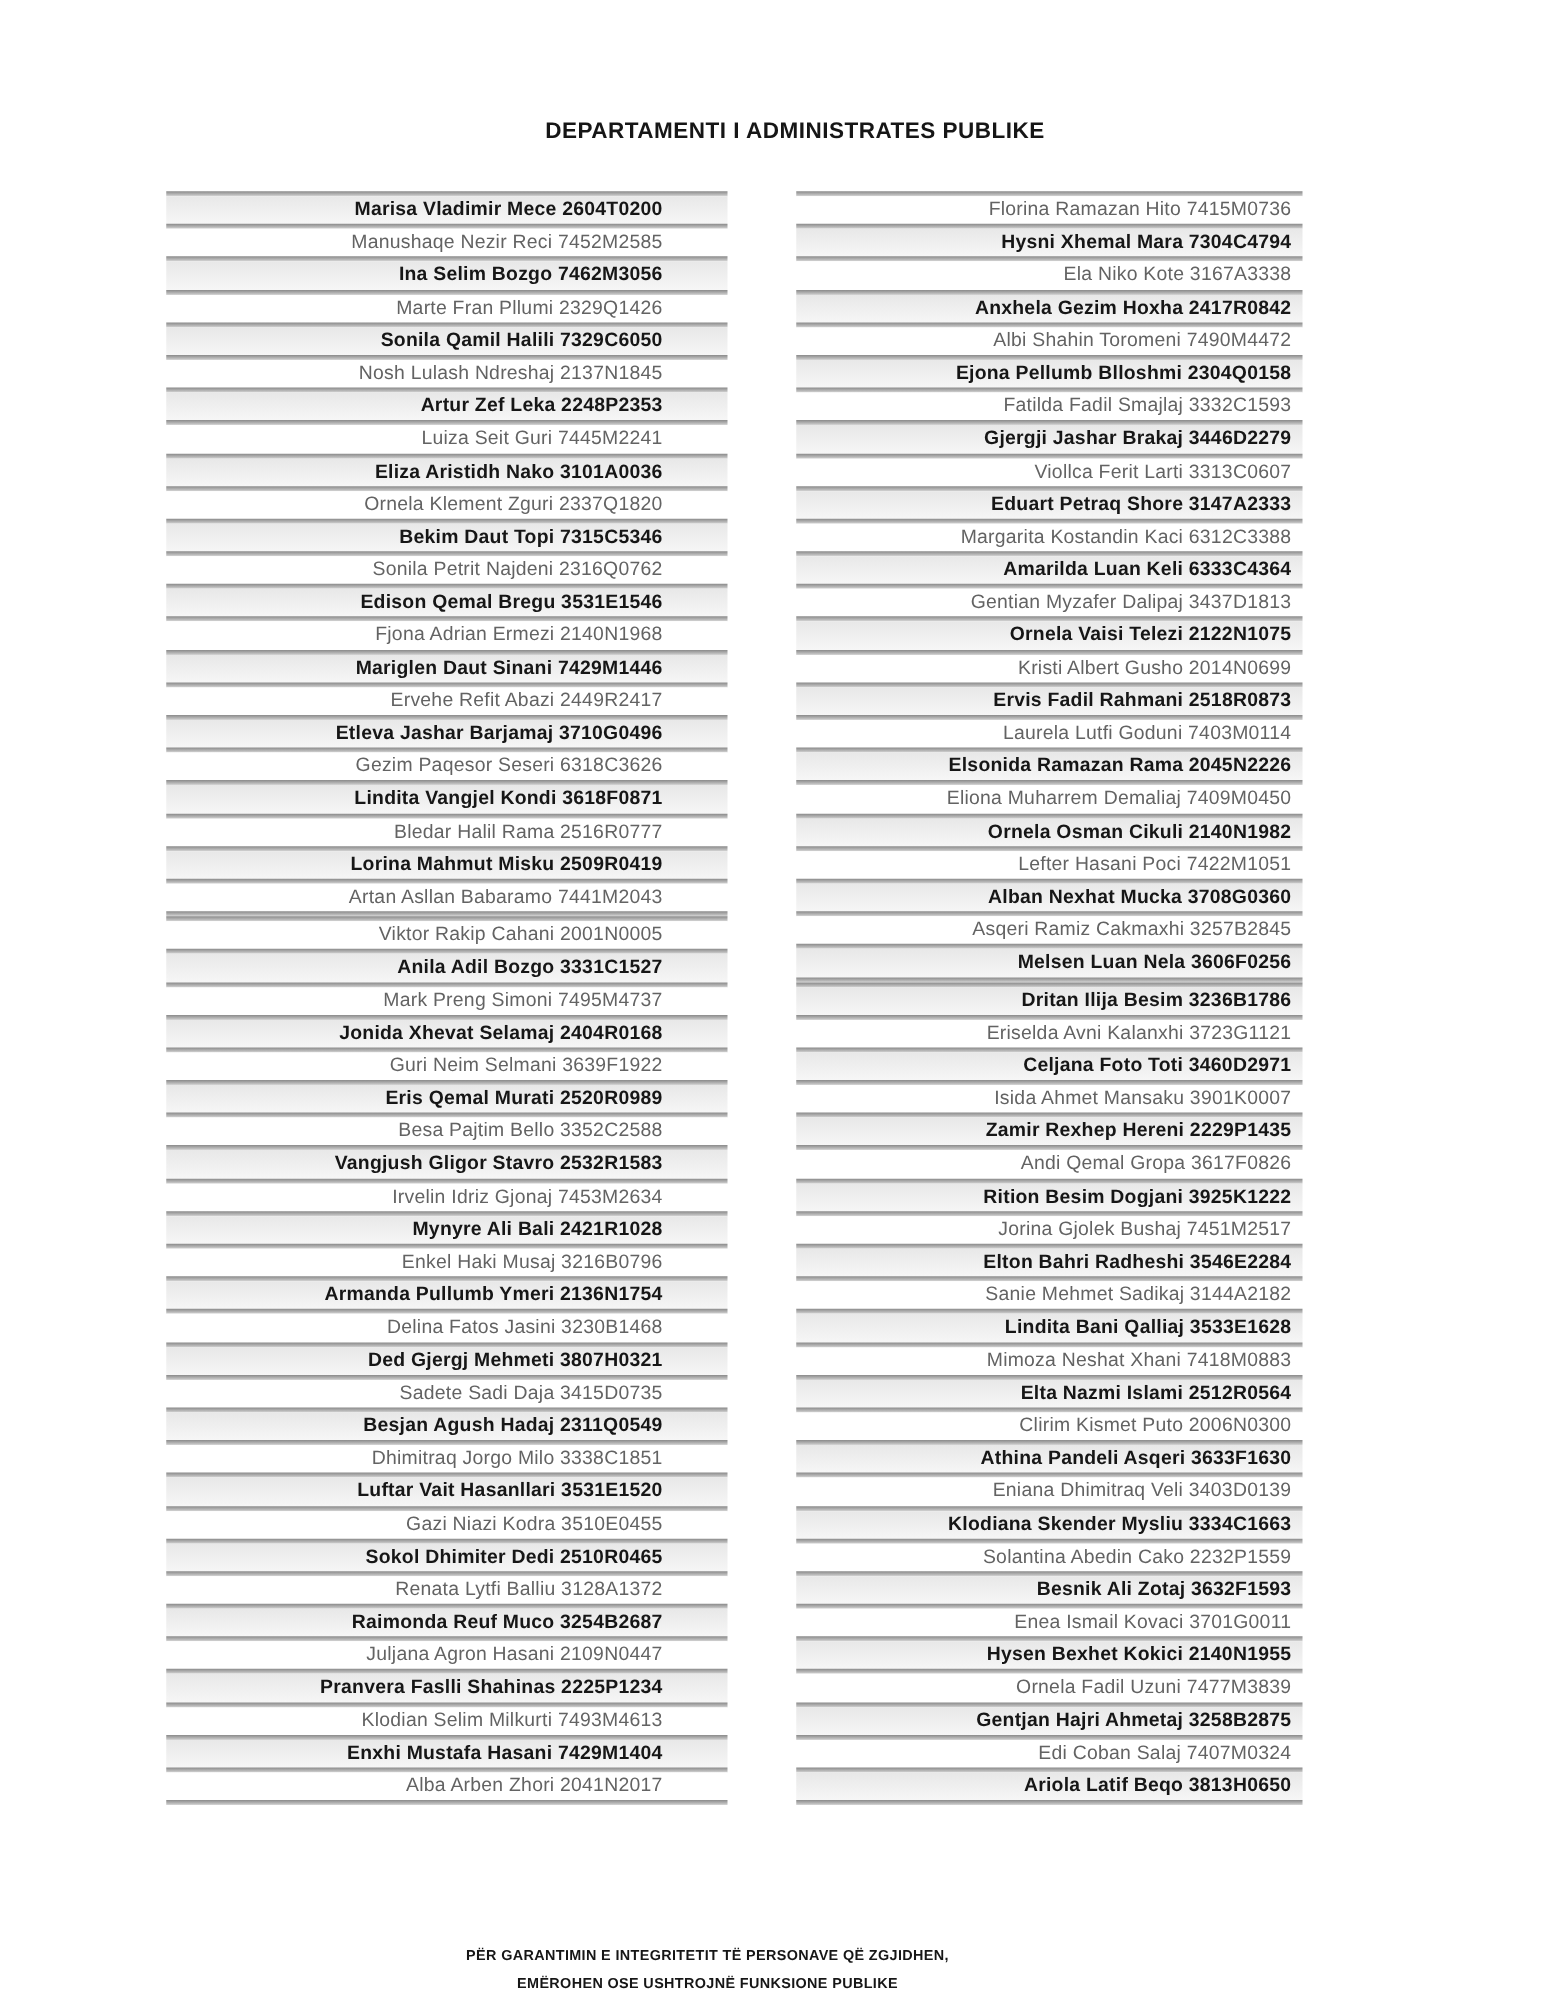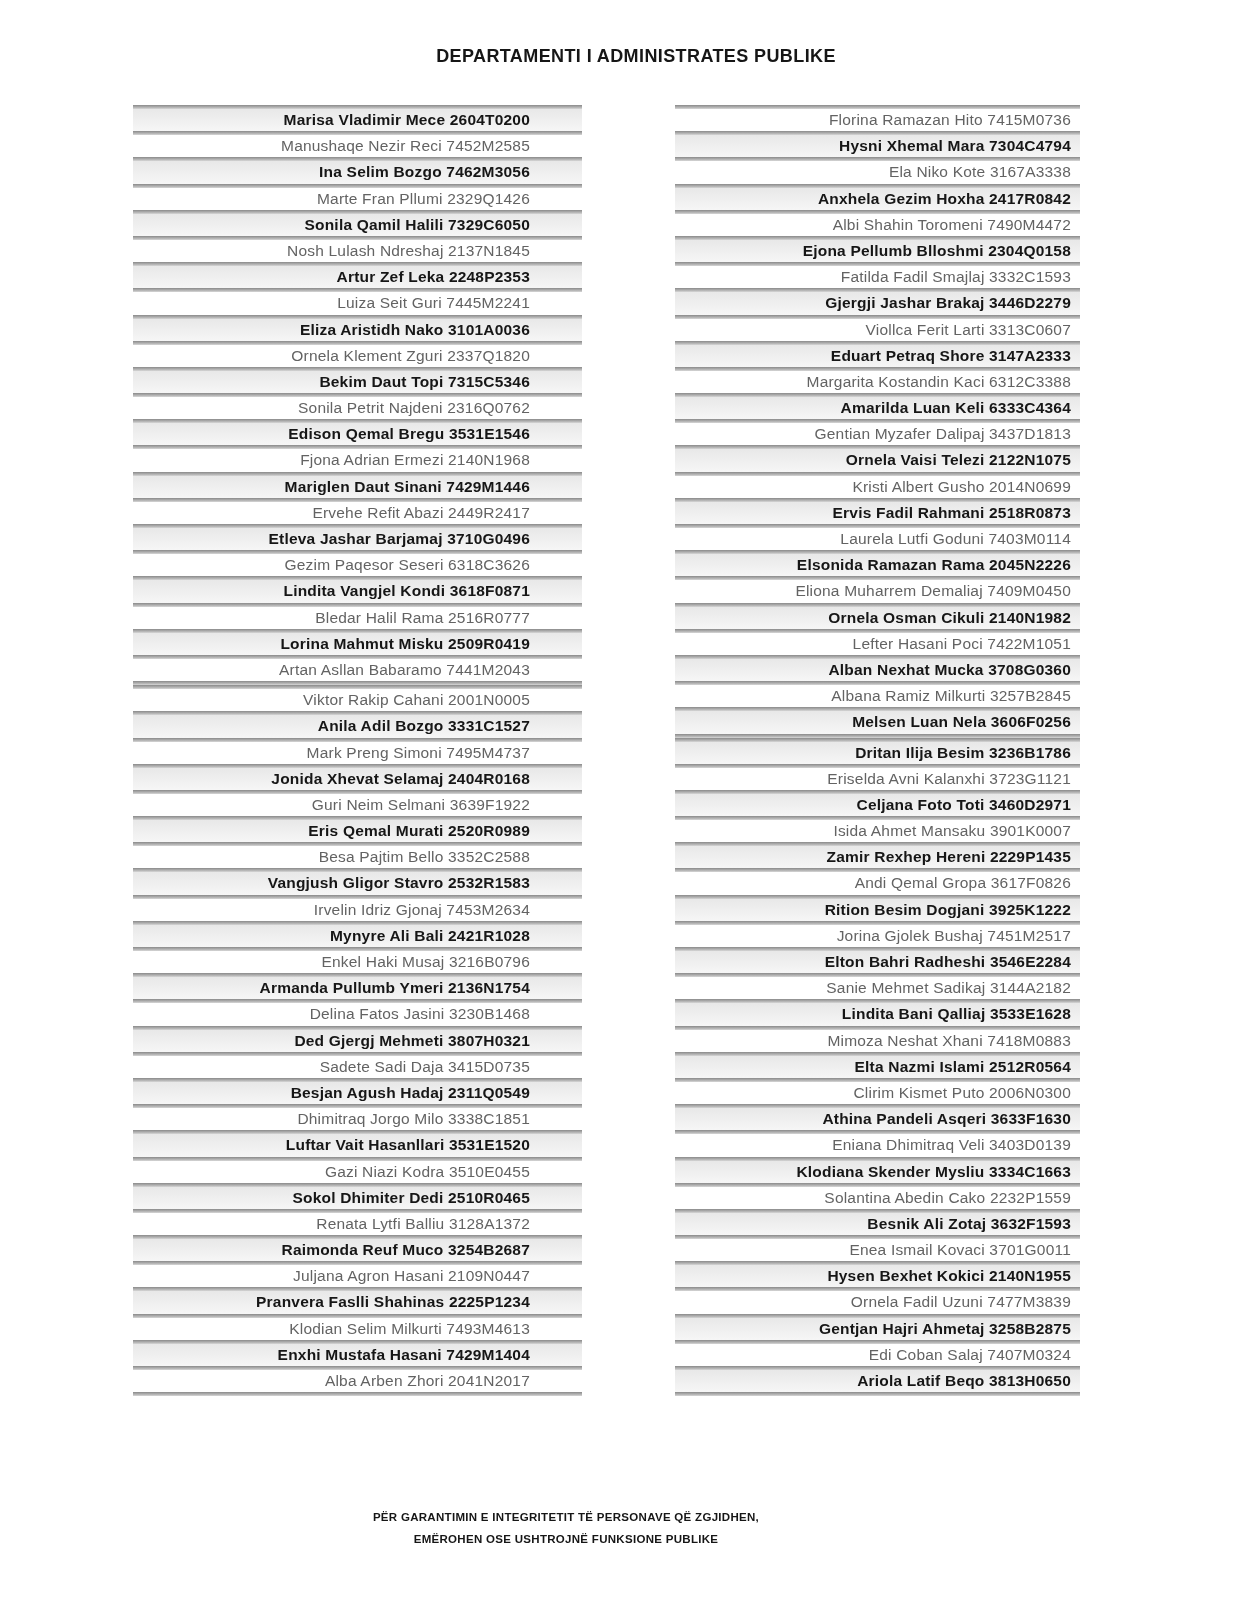--- a/index.html
+++ b/index.html
@@ -2,30 +2,30 @@
 <html><head>
 <meta charset="utf-8">
 <style>
   html,body{margin:0;padding:0;}
   body{
     width:1236px;height:1600px;position:relative;
     background:var(--page-bg,#ffffff);
     font-family:"Liberation Sans",sans-serif;
     overflow:hidden;
   }
-  .page{position:absolute;inset:0;}
+  .page{position:absolute;inset:0;margin-top:48px;}
   .title{
     position:absolute;top:46px;left:0;width:100%;margin:0;
     text-align:center;transform:translateX(18px);
     font-size:18px;font-weight:bold;letter-spacing:.4px;
     color:var(--ink,#161616);
   }
   .col{position:absolute;top:105px;}
   .col-left{left:133px;width:449px;}
-  .col-right{left:675px;width:405px;}
+  .col-right{left:637px;width:405px;}
   .divider{
     height:4px;
     background:linear-gradient(to bottom,var(--divider,#8a8a8a),#bcbcbc 70%,#d8d8d8);
   }
   .row{
     box-sizing:border-box;
     height:22.2px;line-height:22.6px;
     text-align:right;white-space:nowrap;overflow:hidden;
     font-size:15.5px;letter-spacing:.2px;
     color:var(--muted,#636363);
@@ -194,21 +194,21 @@
       <div class="row shaded">Elsonida Ramazan Rama 2045N2226</div>
       <div class="divider"></div>
       <div class="row">Eliona Muharrem Demaliaj 7409M0450</div>
       <div class="divider"></div>
       <div class="row shaded">Ornela Osman Cikuli 2140N1982</div>
       <div class="divider"></div>
       <div class="row">Lefter Hasani Poci 7422M1051</div>
       <div class="divider"></div>
       <div class="row shaded">Alban Nexhat Mucka 3708G0360</div>
       <div class="divider"></div>
-      <div class="row">Albana Ramiz Milkurti 3257B2845</div>
+      <div class="row">Asqeri Ramiz Cakmaxhi 3257B2845</div>
       <div class="divider"></div>
       <div class="row shaded">Melsen Luan Nela 3606F0256</div>
       <div class="divider"></div>
       <div class="divider"></div>
       <div class="row shaded">Dritan Ilija Besim 3236B1786</div>
       <div class="divider"></div>
       <div class="row">Eriselda Avni Kalanxhi 3723G1121</div>
       <div class="divider"></div>
       <div class="row shaded">Celjana Foto Toti 3460D2971</div>
       <div class="divider"></div>

